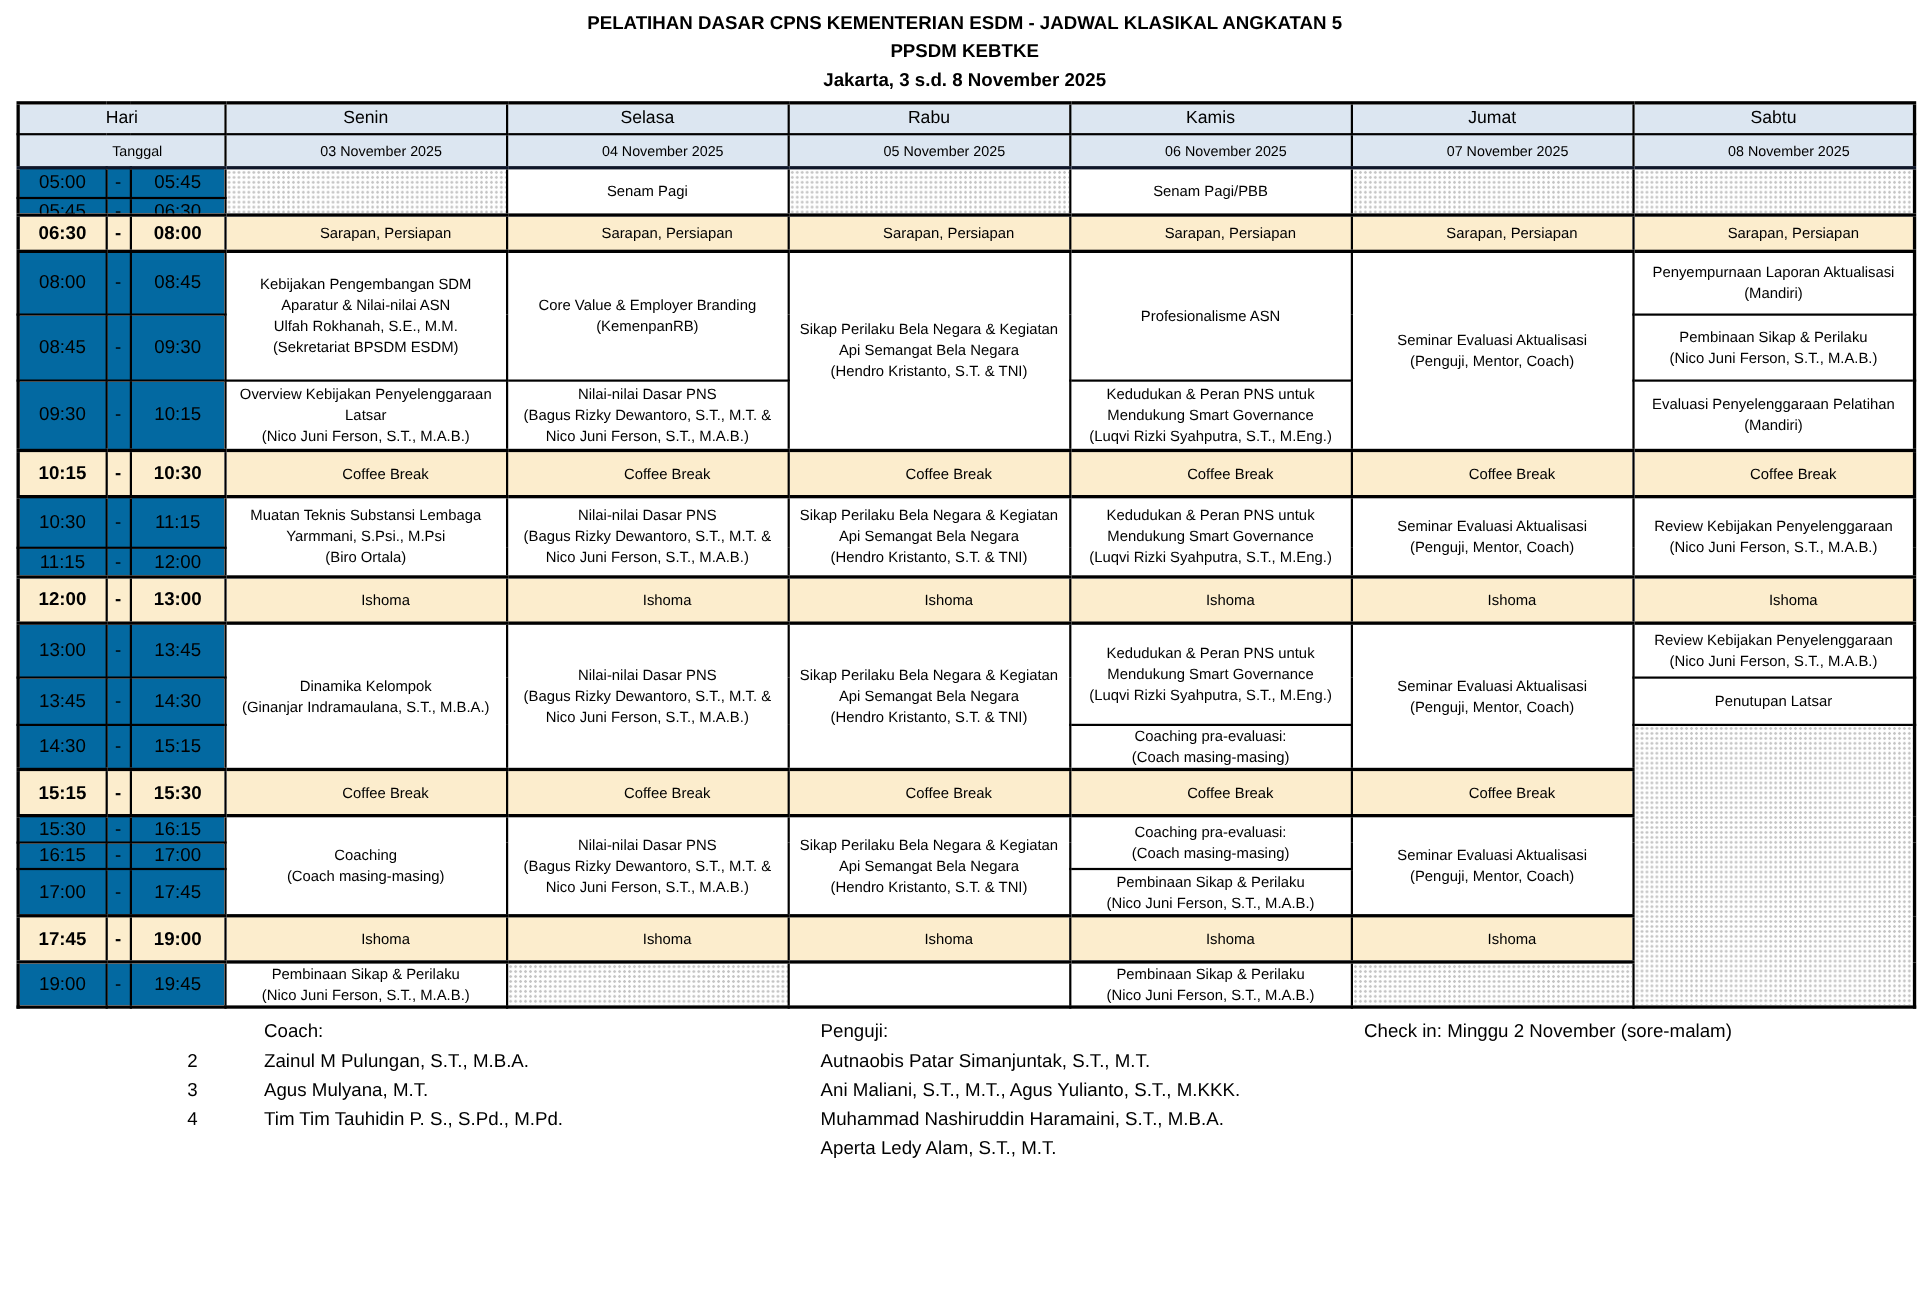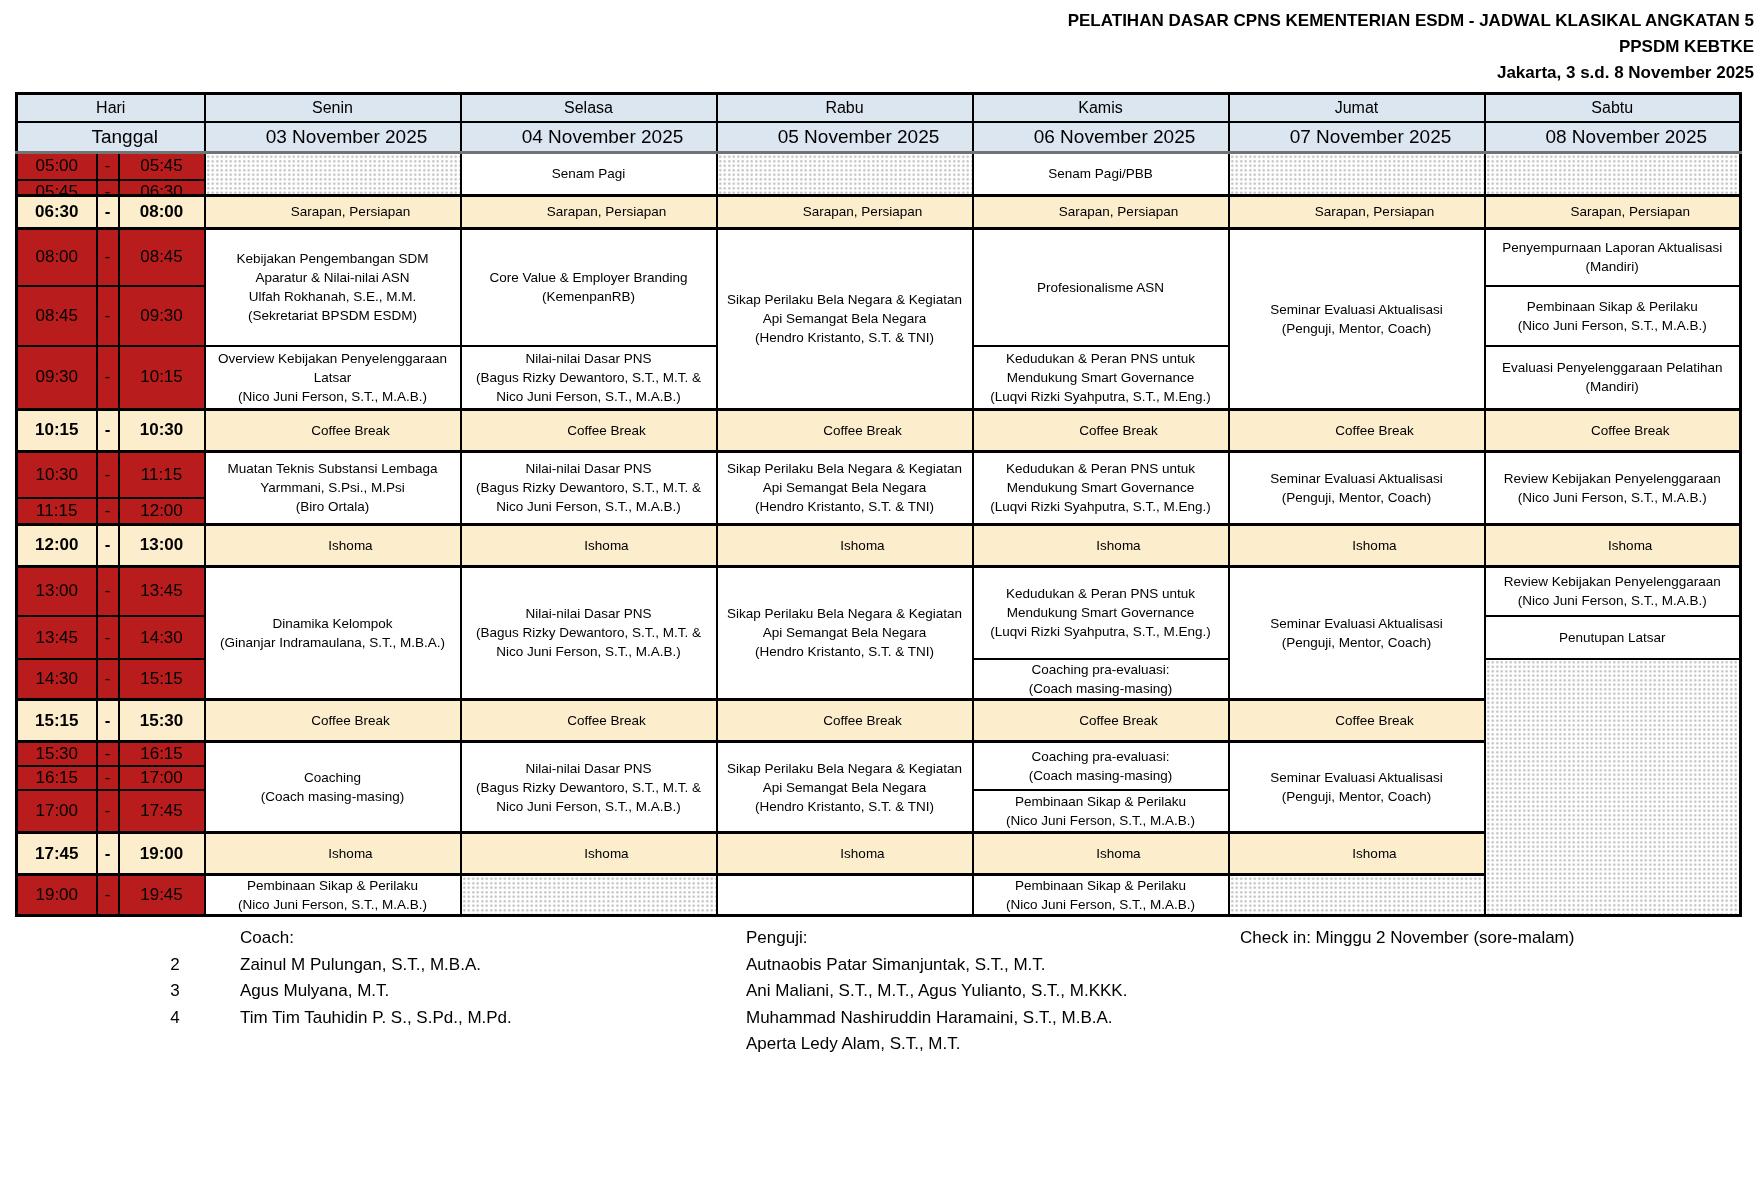--- a/index.html
+++ b/index.html
@@ -1,24 +1,24 @@
 <!DOCTYPE html>
 <html style="--hdr-bg: #DCE6F1; --brk-bg: #FCEDCD;"><head>
 <meta charset="utf-8">
 <style>
   html,body{margin:0;padding:0;background:#fff;}
   body{width:1754px;height:1192px;font-family:"Liberation Sans",sans-serif;color:#000;overflow:hidden;}
-  .titles{padding-top:8px;text-align:right;font-weight:bold;font-size:17px;line-height:26px;}
+  .titles{padding-top:8px;text-align:center;font-weight:bold;font-size:17px;line-height:26px;}
   table{border-collapse:collapse;table-layout:fixed;margin:6px 0 0 15px;border:3px solid #000;}
   td,th{border:2px solid #000;padding:0;text-align:center;vertical-align:middle;overflow:hidden;}
   col.c-ts{width:80px}col.c-dash{width:22px}col.c-te{width:86px}col.c-day{width:256px}
   tr.hdr th{background:var(--hdr-bg);font-weight:normal;font-size:16px;height:26px;}
-  tr.hdr2 th{height:28px;border-bottom:3px solid #737373;font-size:19px;padding-left:28px;}
+  tr.hdr2 th{height:28px;border-bottom:3px solid #0f172a;font-size:13px;padding-left:28px;}
   thead tr:first-child th{border-top:3px solid #000;}
-  td.time{font-size:17px;background:#b91c1c;}
+  td.time{font-size:17px;background:#0369a1;}
   tr.brk td{border-top:3px solid #000;border-bottom:3px solid #000;background:var(--brk-bg);}
   tr.brk td.time{font-weight:bold;}
   td.cell{font-size:13.5px;line-height:19px;background:#fff;}
   td.cell .ln{white-space:nowrap;}
   td.brkcell{background:var(--brk-bg);font-size:13.5px;padding-left:36px;}
   td.hatch{background-color:#fefefe;background-image:radial-gradient(#c4c4c4 1px,transparent 1.4px);background-size:4.5px 4.5px;}
   .clip{height:13px;overflow:hidden;line-height:22px;font-size:17px;}
   .footer{position:relative;margin-top:8px;height:150px;font-size:17px;line-height:26.5px;}
   .coach-block{position:absolute;left:140px;top:0;}
   .coach-label{margin-left:100px;}

